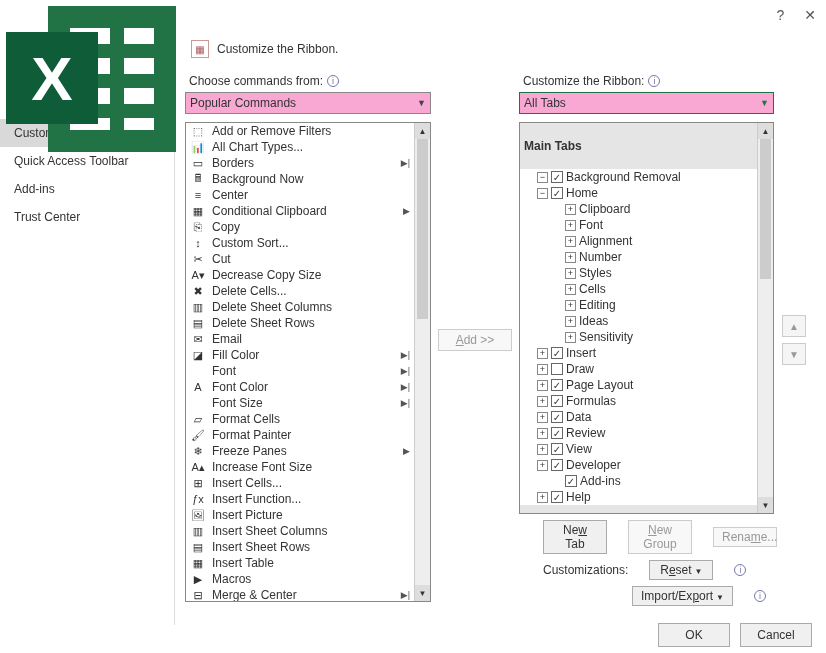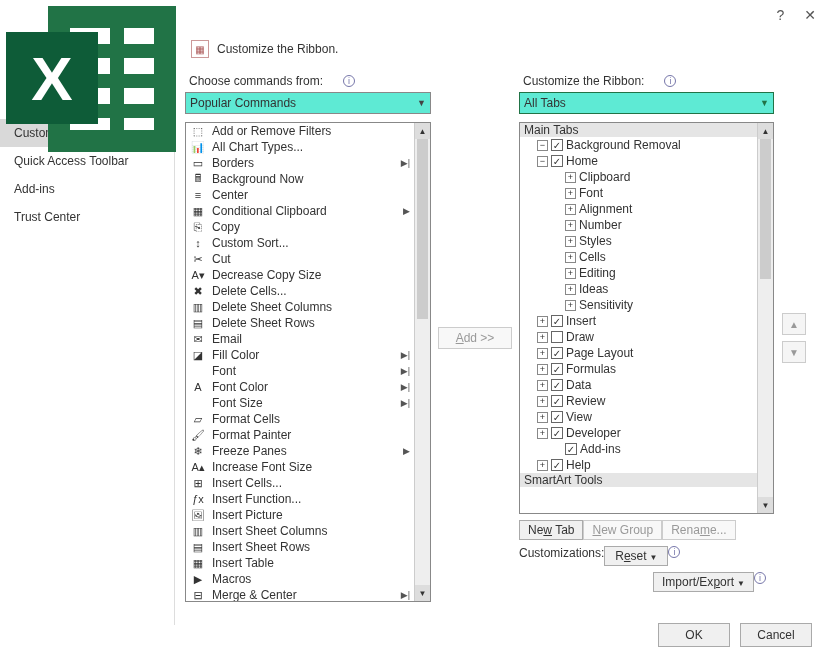--- a/index.html
+++ b/index.html
@@ -11,46 +11,46 @@
 .sidebar-item { padding: 7px 14px; cursor: pointer; }
 .sidebar-item.selected { background: #d9d9d9; }
 .main { flex: 1; padding: 10px 6px 10px 10px; position: relative; }
 .header-row { display: flex; align-items: center; gap: 8px; margin-bottom: 16px; margin-left:6px; }
 .header-icon { width:18px; height:18px; border:1px solid #c99; display:inline-flex; align-items:center; justify-content:center; font-size:10px; color:#a55; }
 .cols { display: flex; gap: 6px; }
 .col-left { width: 246px; }
 .col-mid { width: 76px; display: flex; flex-direction: column; justify-content: center; align-items: center; gap: 0; }
 .col-right { width: 255px; }
 .col-arrows { width: 28px; display:flex; flex-direction:column; justify-content:center; gap:6px; align-items:center;}
-.label-row { margin-bottom: 4px; margin-left:4px; display:flex; align-items:center; gap:20px; }
+.label-row { margin-bottom: 4px; margin-left:4px; display:flex; align-items:center; gap:4px; }
 .info-icon { width:12px; height:12px; border:1px solid #77a; border-radius:50%; display:inline-flex; align-items:center; justify-content:center; font-size:9px; color:#77a; }
-.dropdown { width: 100%; height: 22px; border:1px solid #888; background:#5eead4; display:flex; align-items:center; justify-content:space-between; padding:0 4px; cursor:pointer; }
+.dropdown { width: 100%; height: 22px; border:1px solid #888; background:#f9a8d4; display:flex; align-items:center; justify-content:space-between; padding:0 4px; cursor:pointer; }
 .dropdown.green { border:1px solid #217346; }
 .dropdown .arrow { font-size:9px; color:#444; }
 .listbox { border:1px solid #888; height: 480px; margin-top:8px; overflow:hidden; position:relative; display:flex; }
 .listbox-inner { flex:1; overflow:hidden; }
 .scrollbar { width:16px; background:#eee; border-left:1px solid #ccc; position:relative; }
 .scrollbar .up, .scrollbar .down { height:16px; background:#ddd; display:flex; align-items:center; justify-content:center; font-size:8px; position:absolute; left:0; right:0;}
 .scrollbar .up { top:0; } .scrollbar .down { bottom:0; }
 .scrollbar .thumb { position:absolute; left:2px; right:2px; background:#ccc; }
 .cmd-row { display:flex; align-items:center; height:16px; padding-left:4px; gap:6px; white-space:nowrap; }
 .cmd-icon { width:16px; height:16px; display:inline-flex; align-items:center; justify-content:center; font-size:11px; flex-shrink:0; }
 .cmd-sub { margin-left:auto; margin-right:4px; font-size:9px; color:#555; }
-.tree-header { background:#e5e5e5; font-weight:normal; padding:0 4px; }
+.tree-header { background:#e5e5e5; font-weight:bold; padding:16px 4px; }
 .tree-row { display:flex; align-items:center; height:16px; gap:3px; white-space:nowrap; }
 .tree-ind { display:inline-block; }
 .tree-exp { width:11px; height:11px; border:1px solid #888; display:inline-flex; align-items:center; justify-content:center; font-size:9px; line-height:1; cursor:pointer; flex-shrink:0;}
 .tree-chk { width:12px; height:12px; border:1px solid #666; display:inline-flex; align-items:center; justify-content:center; font-size:10px; cursor:pointer; flex-shrink:0;}
 .btn { border:1px solid #aaa; background:#f0f0f0; padding:3px 8px; cursor:pointer; min-width:60px; text-align:center; }
 .btn.disabled { color:#999; border-color:#ccc; background:#f8f8f8; cursor:default; }
 .btn.small { min-width:64px; padding:2px 8px; }
 .mid-btn { width:74px; }
 .arrow-btn { width:24px; height:22px; border:1px solid #ccc; background:#f5f5f5; display:flex; align-items:center; justify-content:center; font-size:10px; color:#999; }
 .right-actions { margin-top:6px; }
-.right-actions .row { display:flex; gap:0; margin-top:6px; justify-content:flex-start; }
+.right-actions .row { display:flex; gap:21px; align-items:center; margin-top:6px; justify-content:flex-start;margin-left:24px; }
 .right-actions .row.r2 { justify-content:flex-end; padding-right:8px;}
 .footer { position:absolute; bottom:6px; right:14px; display:flex; gap:10px; }
 .footer .btn { min-width:72px; padding:4px 8px; }
 .excel-logo { position:absolute; top:0; left:0; width:190px; height:168px; z-index:10; }
 .logo-back { position:absolute; left:48px; top:6px; width:128px; height:146px; background:#217346; }
 .logo-sheet { position:absolute; left:56px; top:14px; width:112px; height:130px; background:#fff; }
 .logo-grid-row { position:absolute; left:56px; width:112px; height:14px; background:#217346; }
 .logo-grid-col { position:absolute; top:14px; height:130px; width:14px; background:#217346; }
 .logo-x { position:absolute; left:6px; top:32px; width:92px; height:92px; background:#0e5c38; color:#fff; display:flex; align-items:center; justify-content:center; font-size:62px; font-weight:bold; font-family:Arial; }
 .drop-arrow { font-size:8px; margin-left:3px;}

